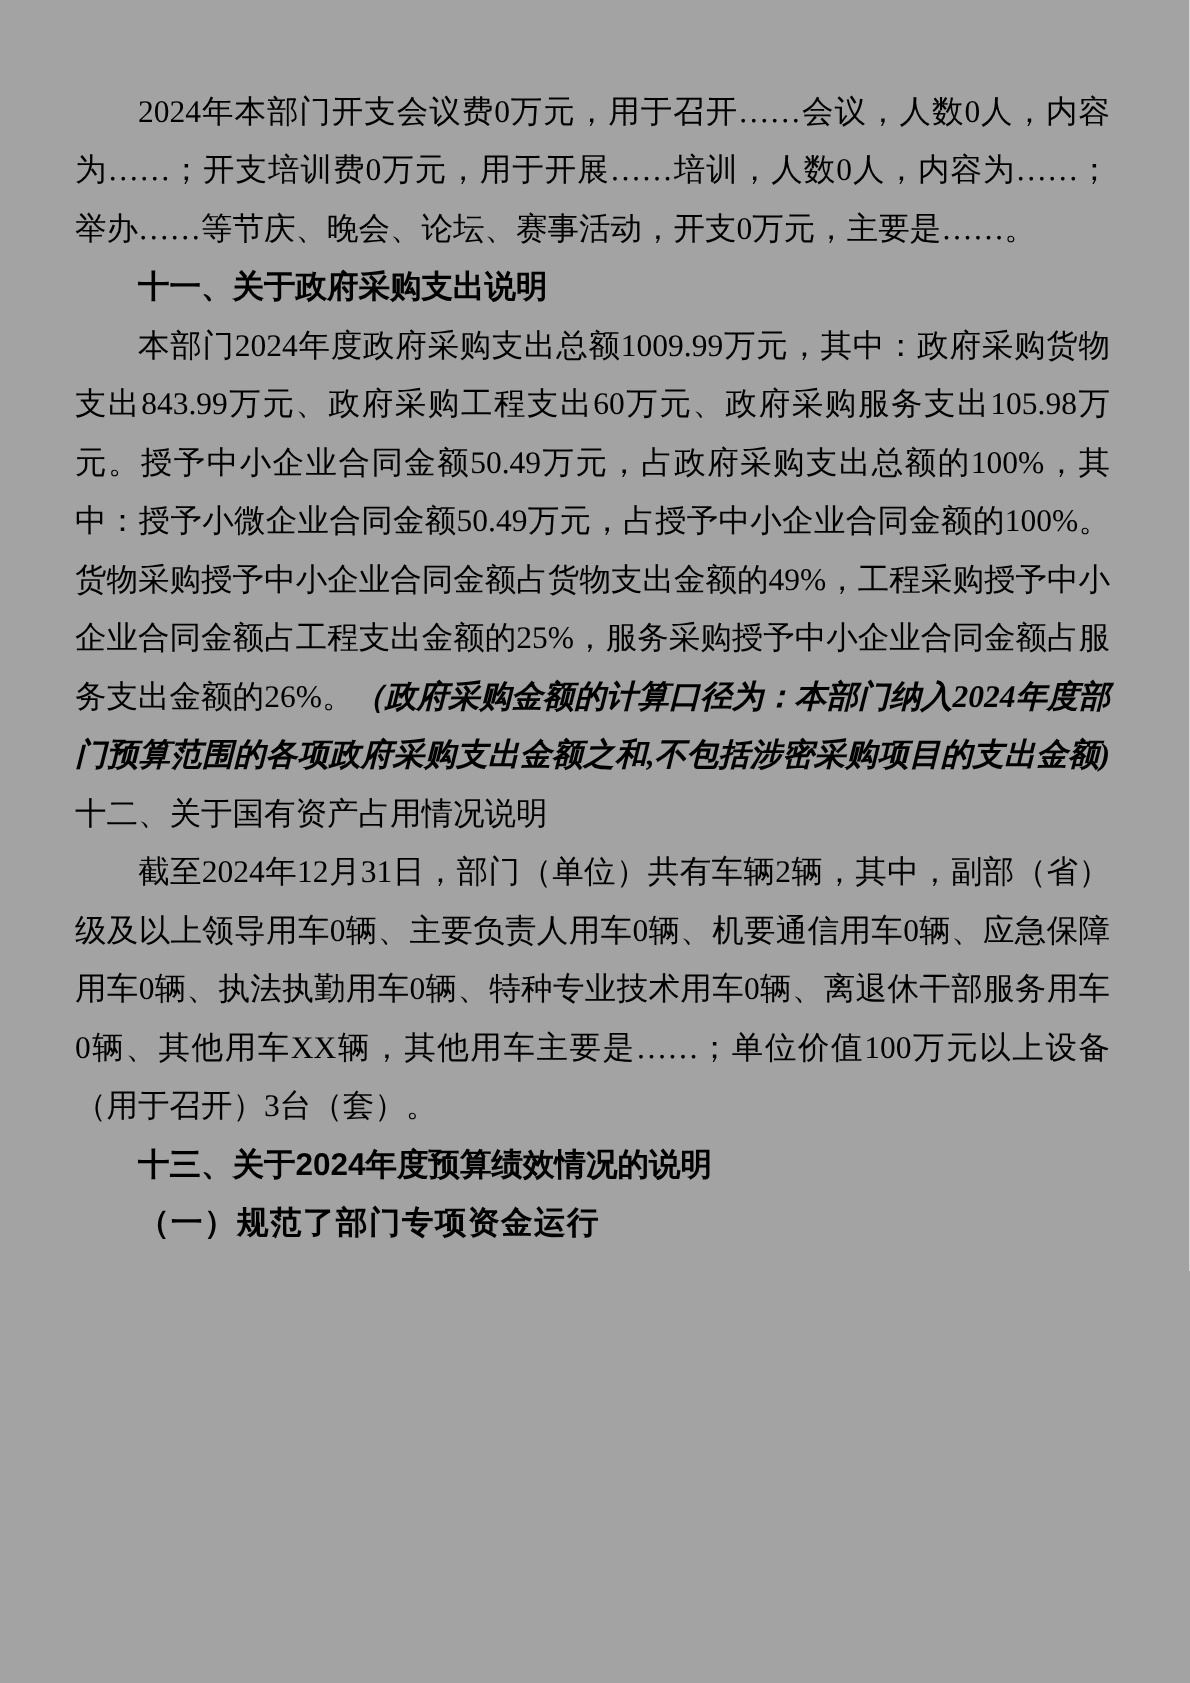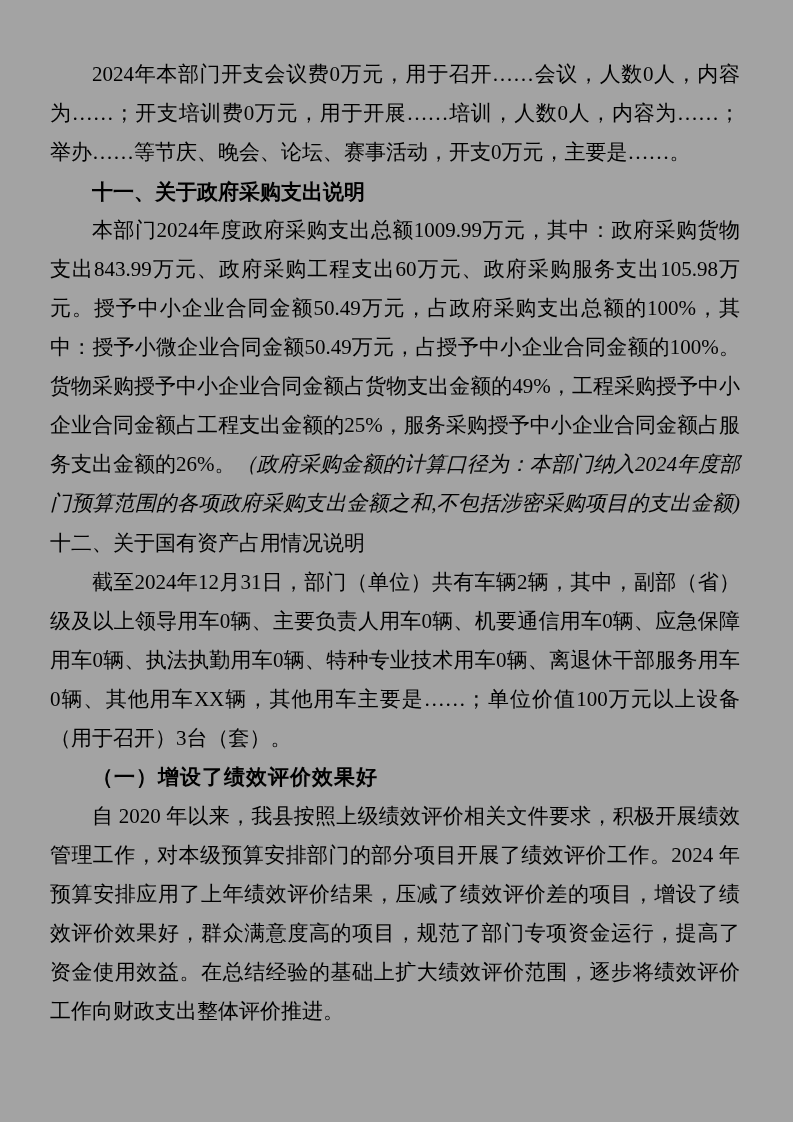--- a/index.html
+++ b/index.html
@@ -32,21 +32,21 @@
     font-family: "Liberation Sans", "DejaVu Sans", sans-serif;
     font-weight: bold;
     text-align: right;
   }
   .subheading-para {
     font-weight: bold;
     letter-spacing: 1px;
     text-align: left !important;
   }
   .run-kaiti {
-    font-weight: normal;
+    font-weight: bold;
     font-style: italic;
   }
   .run-inline-heading {
     font-family: "Liberation Sans", "DejaVu Sans", sans-serif;
     font-weight: normal;
     font-style: normal;
   }
 </style>
 </head>
 <body>
@@ -54,18 +54,18 @@
 <div class="page">
 
   <p class="body-para">2024年本部门开支会议费0万元，用于召开……会议，人数0人，内容为……；开支培训费0万元，用于开展……培训，人数0人，内容为……；举办……等节庆、晚会、论坛、赛事活动，开支0万元，主要是……。</p>
 
   <p class="heading-para">十一、关于政府采购支出说明</p>
 
   <p class="body-para"><span>本部门2024年度政府采购支出总额1009.99万元，其中：政府采购货物支出843.99万元、政府采购工程支出60万元、政府采购服务支出105.98万元。授予中小企业合同金额50.49万元，占政府采购支出总额的100%，其中：授予小微企业合同金额50.49万元，占授予中小企业合同金额的100%。货物采购授予中小企业合同金额占货物支出金额的49%，工程采购授予中小企业合同金额占工程支出金额的25%，服务采购授予中小企业合同金额占服务支出金额的26%。</span><span class="run-kaiti">（政府采购金额的计算口径为：本部门纳入2024年度部门预算范围的各项政府采购支出金额之和,不包括涉密采购项目的支出金额)</span><span class="run-inline-heading">十二、关于国有资产占用情况说明</span></p>
 
   <p class="body-para">截至2024年12月31日，部门（单位）共有车辆2辆，其中，副部（省）级及以上领导用车0辆、主要负责人用车0辆、机要通信用车0辆、应急保障用车0辆、执法执勤用车0辆、特种专业技术用车0辆、离退休干部服务用车0辆、其他用车XX辆，其他用车主要是……；单位价值100万元以上设备（用于召开）3台（套）。</p>
 
+  <p class="heading-para">十三、关于2024年度预算绩效情况的说明</p>
 
-  <p class="subheading-para">（一）增设了绩效评价效果好</p>
+  <p class="subheading-para">（一）规范了部门专项资金运行</p>
 
-  <p class="body-para">自 2020 年以来，我县按照上级绩效评价相关文件要求，积极开展绩效管理工作，对本级预算安排部门的部分项目开展了绩效评价工作。2024 年预算安排应用了上年绩效评价结果，压减了绩效评价差的项目，增设了绩效评价效果好，群众满意度高的项目，规范了部门专项资金运行，提高了资金使用效益。在总结经验的基础上扩大绩效评价范围，逐步将绩效评价工作向财政支出整体评价推进。</p>
 
 </div>
 
 </body></html>

